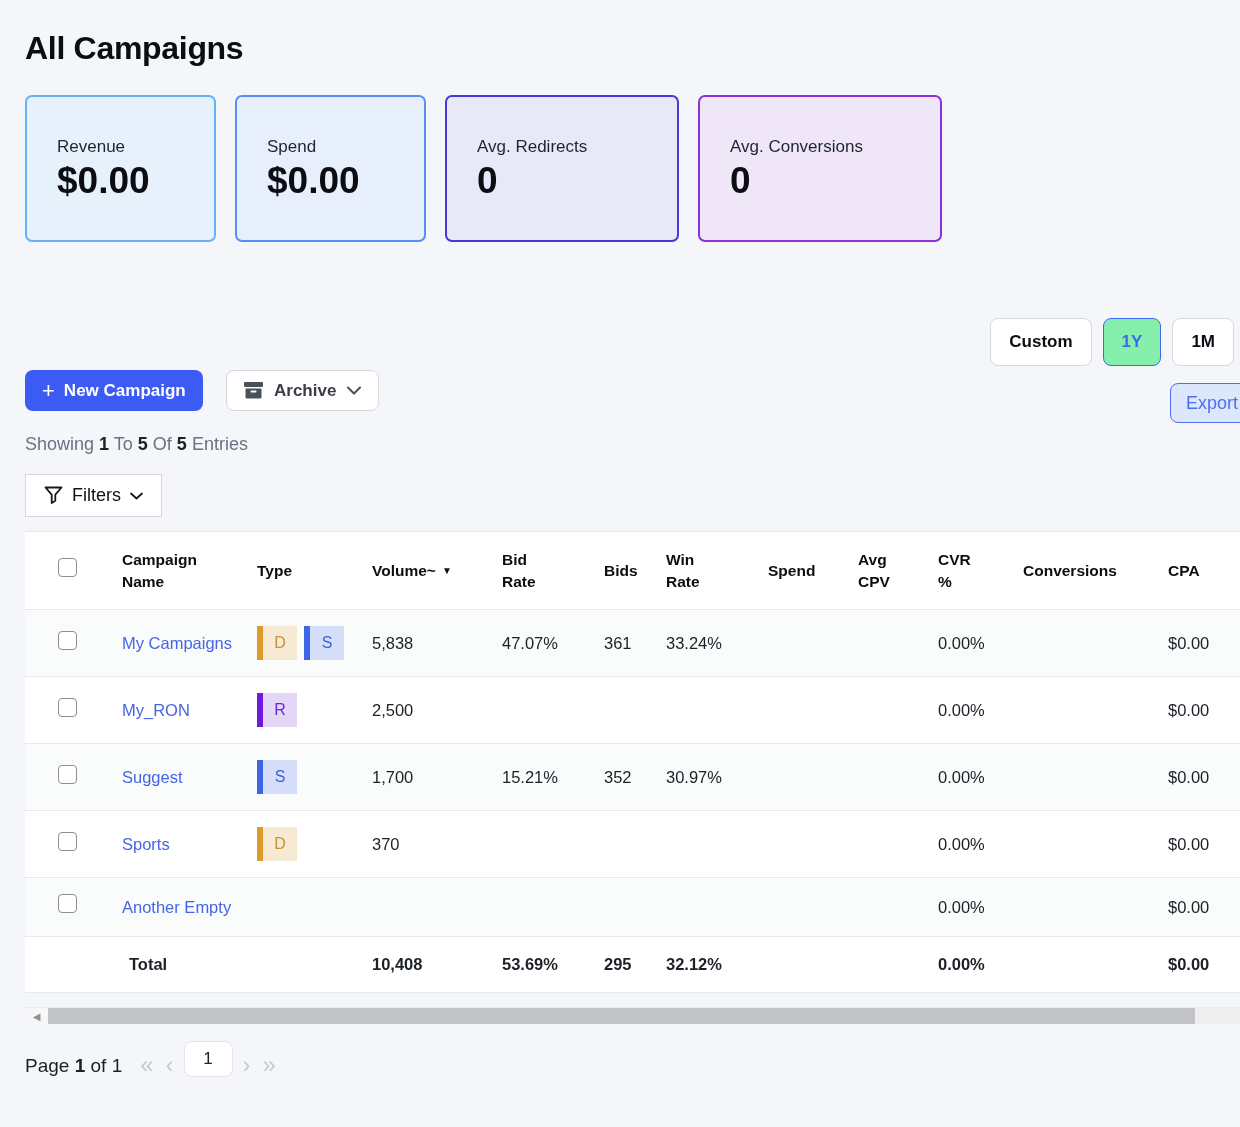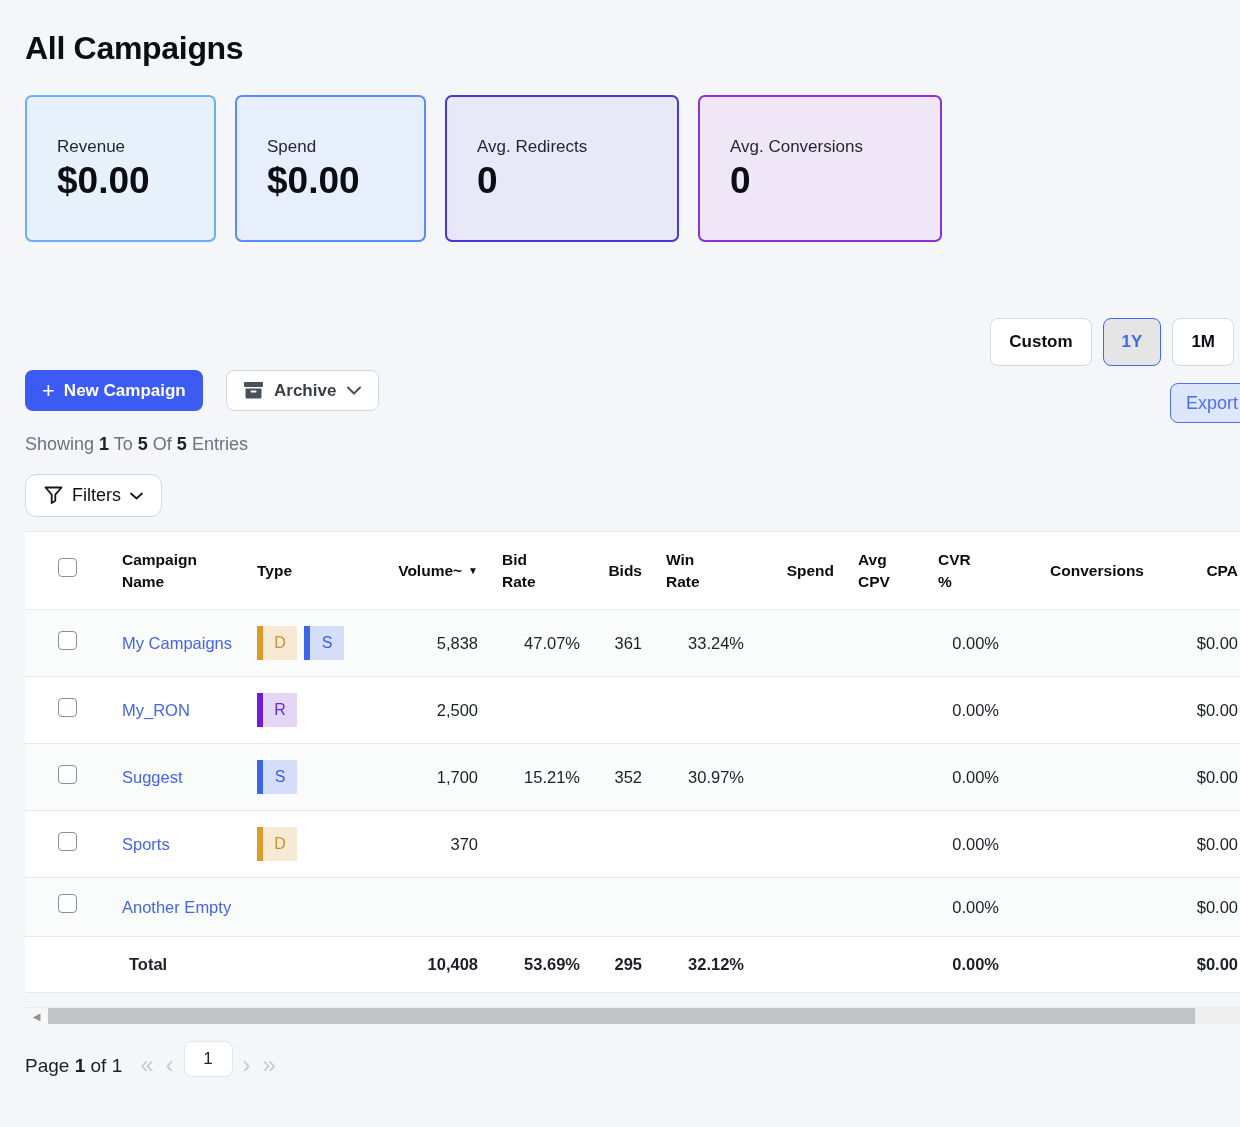--- a/index.html
+++ b/index.html
@@ -19,48 +19,48 @@
   .card:nth-child(1){width:191px}
   .card:nth-child(2){width:191px}
   .card:nth-child(3){width:234px}
   .card:nth-child(4){width:244px}
   .card .label{font-size:17px;color:#1f2430}
   .card .value{font-size:37px;font-weight:700;margin-top:3px;color:#0b0d12}
   
   .range-group{position:absolute;top:318px;right:6px;display:flex;gap:11px}
   .range-btn{height:48px;padding:0 18px;background:#ffffff;border:1px solid #d4d8dd;border-radius:8px;
     font-family:"Liberation Sans",sans-serif;font-size:17px;font-weight:700;color:#0b0d12;cursor:pointer}
-  .range-btn.selected{background:#e5e5e5;border:1px solid #3f6af0;color:#3f6af0}
+  .range-btn.selected{background:#86efac;border:1px solid #3f6af0;color:#3f6af0}
   
   .btn-new{position:absolute;left:25px;top:370px;height:41px;padding:0 17px;border:none;border-radius:8px;
     background:#3b5bf2;color:#fff;font-family:"Liberation Sans",sans-serif;font-size:17px;font-weight:700;
     display:flex;align-items:center;gap:9px;cursor:pointer}
   .btn-new .plus{font-size:22px;font-weight:400;line-height:1}
   .btn-archive{position:absolute;left:226px;top:370px;height:41px;padding:0 17px;border:1px solid #d4d8dd;border-radius:8px;
     background:#fff;color:#3a3f47;font-family:"Liberation Sans",sans-serif;font-size:17px;font-weight:700;
     display:flex;align-items:center;gap:11px;cursor:pointer}
   .btn-export{position:absolute;left:1170px;top:383px;height:40px;width:104px;padding:0 15px;
     background:#dde7fc;border:1px solid #4d6ef2;border-radius:8px;color:#4d6ef2;
     font-family:"Liberation Sans",sans-serif;font-size:18px;cursor:pointer;text-align:left}
   .showing{position:absolute;left:25px;top:434px;font-size:18px;color:#6b7280}
   .showing b{color:#1c2027;font-weight:700}
-  .btn-filters{position:absolute;left:25px;top:474px;height:43px;padding:0 18px;border:1px solid #d4d8dd;border-radius:11px;
+  .btn-filters{position:absolute;left:25px;top:474px;height:43px;padding:0 18px;border:1px solid #d4d8dd;border-radius:0;
     background:#fff;color:#0f1217;font-family:"Liberation Sans",sans-serif;font-size:18px;
     display:flex;align-items:center;gap:9px;cursor:pointer}
   .chev{display:inline-block}
   
   .table-wrap{position:absolute;left:25px;top:531px;width:1215px;overflow:hidden;background:#fff}
   table{border-collapse:collapse;table-layout:fixed;width:1225px}
   th,td{vertical-align:middle}
   thead tr{border-top:1px solid #e7e8ea;border-bottom:1px solid #e7e8ea;background:#fff}
   thead th{font-size:15.5px;font-weight:700;color:#0b0d12;padding:17px 12px 17px 12px;text-align:left;line-height:1.4}
   tbody tr{border-bottom:1px solid #e7e8ea}
   tbody tr.alt{background:#fafbfb}
   td{font-size:16.5px;padding:16px 12px;line-height:1.5;color:#1c2027}
-  td.num,th.num{text-align:right}
+  td.num,th.num{text-align:left}
   th.wrapnarrow span{display:inline-block;max-width:46px}
   th.c-name span{display:inline-block;max-width:86px}
   .link{color:#4565e6;text-decoration:none;cursor:pointer}
   .checkbox{display:inline-block;width:19px;height:19px;border:1.6px solid #8b9097;border-radius:4px;background:#fff;cursor:pointer}
   .c-check{text-align:center}
   .badges{display:inline-flex;gap:7px}
   .badge{display:inline-flex;align-items:center;justify-content:center;height:34px;min-width:40px;
     padding:0 11px;font-size:16px}
   .caret-down{font-size:10px;margin-left:6px;position:relative;top:-2px}
   tr.total-row td{font-weight:700;padding:15px 12px;background:#fff}

